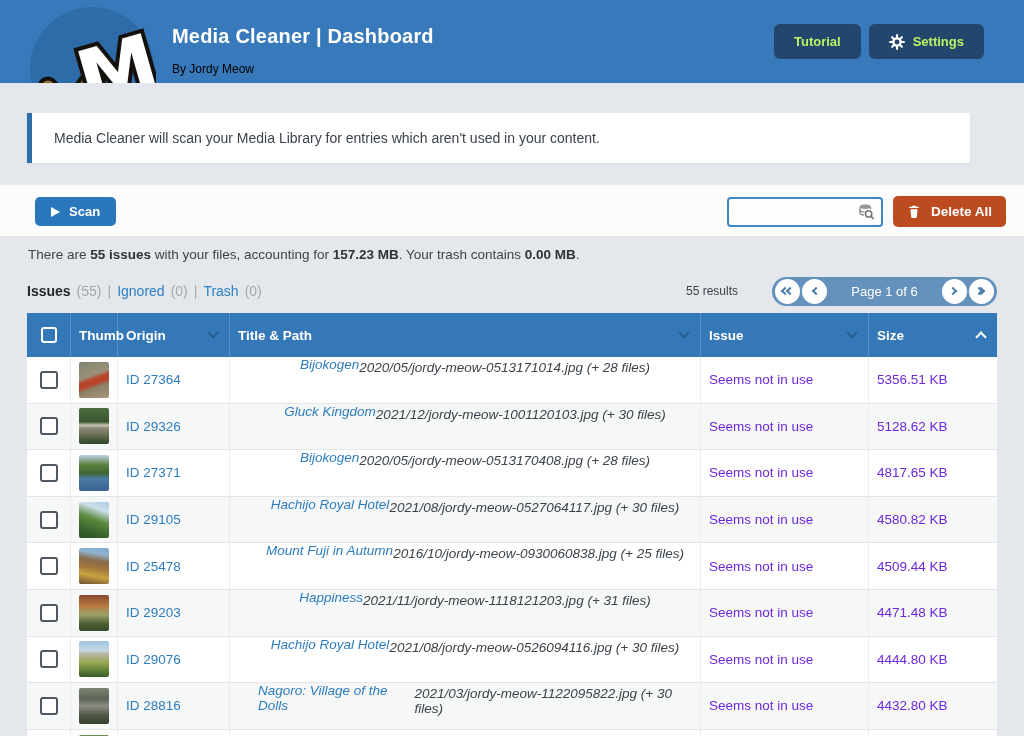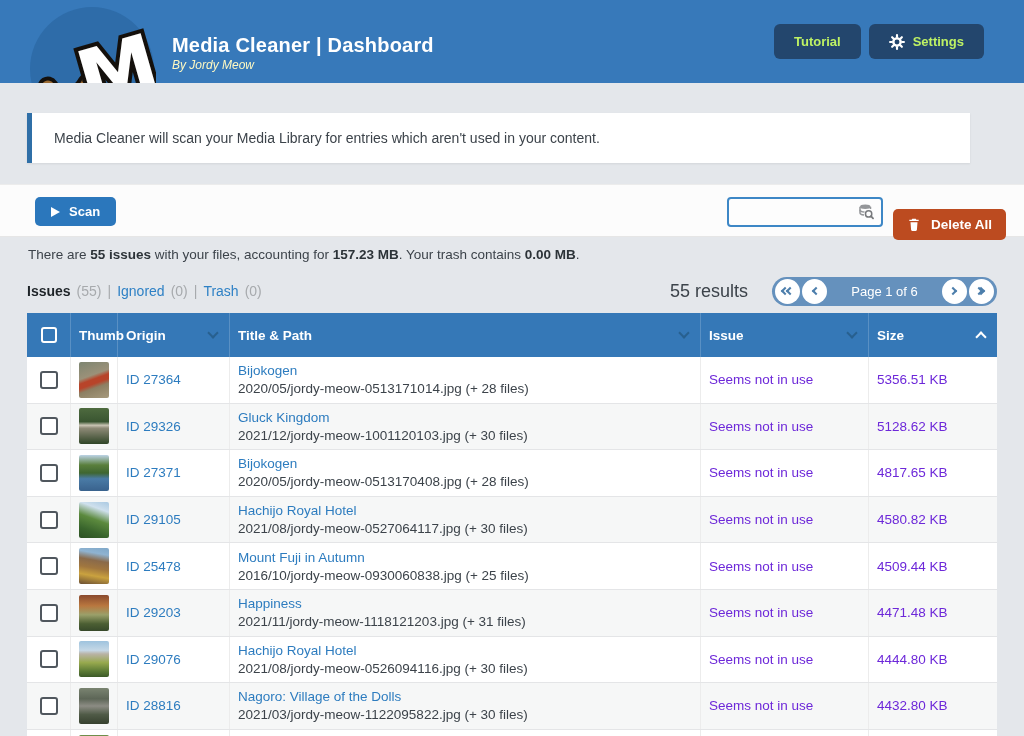--- a/index.html
+++ b/index.html
@@ -3,23 +3,23 @@
 <meta charset="utf-8">
 <style>
   * { margin:0; padding:0; box-sizing:border-box; }
   html,body { width:1024px; height:736px; }
   body { font-family:"Liberation Sans", sans-serif; background:#e4e7eb; }
   .app { position:relative; width:1024px; height:736px; overflow:hidden; background:#e4e7eb; }
 
   
   .topbar { position:absolute; left:0; top:0; width:1024px; height:83px; background:#3779ba; overflow:hidden; }
   .logo { position:absolute; left:26px; top:3px; width:130px; height:130px; }
-  .titles { position:absolute; left:172px; top:34px; color:#fff; }
+  .titles { position:absolute; left:172px; top:25px; color:#fff; }
   .titles h1 { font-size:20px; font-weight:bold; letter-spacing:.2px; }
-  .titles .sub { font-size:12px; color:#fef9c3; margin-top:1px;font-style:italic; }
+  .titles .sub { font-size:12px; color:#000000; margin-top:14px; }
   .topbar-actions { position:absolute; right:40px; top:24px; display:flex; gap:8px; }
   .navy-btn { display:flex; align-items:center; gap:8px; height:35px; padding:0 20px;
               background:#23466d; color:#bef264; border:none; border-radius:6px;
               font-size:13px; font-weight:bold; font-family:inherit; cursor:pointer; }
 
   
   .notice { position:absolute; left:27px; top:113px; width:943px; height:50px; background:#fff;
             border-left:5px solid #2f6fa7; box-shadow:0 1px 2px rgba(0,0,0,.08);
             display:flex; align-items:center; padding-left:22px; font-size:14px; color:#3c434a; }
 
@@ -33,37 +33,37 @@
   .source-select { position:absolute; left:114px; top:11px; width:182px; height:31px; background:#fff;
                    border:2px solid #23466d; border-radius:15px; display:flex; align-items:center;
                    padding:0 14px; font-size:14px; color:#1d2327; cursor:pointer; }
   .source-select .lbl { flex:1; }
   .chev { width:7px; height:7px; border-right:2px solid #1d2327; border-bottom:2px solid #1d2327; transform:rotate(45deg); margin-top:-4px; }
   .search-wrap { position:absolute; left:727px; top:12px; width:156px; height:30px; background:#fdfdfd;
                  border:2px solid #3d87c6; border-radius:4px; display:flex; align-items:center; }
   .search-wrap input { flex:1; min-width:0; border:none; outline:none; background:transparent; height:100%;
                        padding:0 4px 0 8px; font-family:inherit; font-size:13px; color:#3c434a; }
   .search-icon { margin-right:5px; display:flex; }
-  .delete-btn { position:absolute; left:893px; top:24px; height:31px; padding:0 14px;
+  .delete-btn { position:absolute; left:893px; top:11px; height:31px; padding:0 14px;
                 background:#bc4b20; border:none; border-radius:5px; color:#fff;
                 font-size:13.5px; font-weight:bold; font-family:inherit; display:flex; align-items:center; gap:10px; cursor:pointer; }
 
   
   .summary { position:absolute; left:28px; top:247px; font-size:13.5px; color:#3c434a; }
   .summary b { font-weight:bold; color:#2c3338; }
 
   
   .listbar { position:absolute; left:27px; top:276px; width:970px; height:30px; display:flex; align-items:center; }
   .tabs { font-size:14px; color:#a7aaad; display:flex; gap:6px; align-items:center; }
   .tabs .t-label { cursor:pointer; }
   .tab-active { color:#1d2327; font-weight:bold; }
   .tab-link { color:#2e81c5; }
   .t-count { color:#a7aaad; }
   .listbar-right { margin-left:auto; display:flex; align-items:center; }
-  .results { font-size:18px; color:#3c434a; margin-right:24px; }
+  .results { font-size:12px; color:#3c434a; margin-right:34px; }
   .pager { width:225px; height:29px; background:#6591bd; border-radius:15px; display:flex; align-items:center; padding:0 2px; }
   .pager-btn { width:25px; height:25px; border-radius:50%; background:#fff; border:none; cursor:pointer;
                display:flex; align-items:center; justify-content:center; margin:0 1px; padding:0; }
   .pchev { width:6px; height:6px; border-right:2.4px solid #4d7eac; border-bottom:2.4px solid #4d7eac; }
   .pchev.left  { transform:rotate(135deg); margin-left:3px; }
   .pchev.right { transform:rotate(-45deg); margin-right:3px; }
   .pchev.d1 { margin:0 -4px 0 0; }
   .page-label { flex:1; text-align:center; color:#fff; font-size:13px; }
 
   
@@ -84,21 +84,21 @@
   .row { display:flex; height:46.6px; background:#fff; border-bottom:1px solid #e4e5e7; }
   .row.alt { background:#f6f7f7; }
   .row .cell { display:flex; align-items:center; border-left:1px solid #ececec; padding:0 8px; overflow:hidden; }
   .row .cell:first-child { border-left:none; }
   .row .c-check { justify-content:center; }
   .cb { width:18px; height:18px; background:#fff; border:2px solid #50575e; border-radius:3px; cursor:pointer; }
   .cb.hdr { width:16px; height:16px; background:transparent; border-color:#fff; }
   .thumb { width:36px; height:36px; border-radius:2px; background:#9aa; }
   .id-link, .title-link { color:#2d7cbf; font-size:13.5px; text-decoration:none; cursor:pointer; }
   .row .c-origin { }
-  .row .c-title { flex-direction:column; align-items:flex-start; justify-content:center; padding-left:8px; }
+  .row .c-title { flex-direction:row; align-items:flex-start; justify-content:center; padding-left:28px;font-style:italic; }
   .path { font-size:13.5px; color:#3c434a; margin-top:3px; }
   .issue-txt, .size-txt { font-size:13.5px; color:#6d28d9; }
 </style>
 </head>
 <body>
 
 <div class="app">
 
   <div class="topbar">
     <div class="logo">

